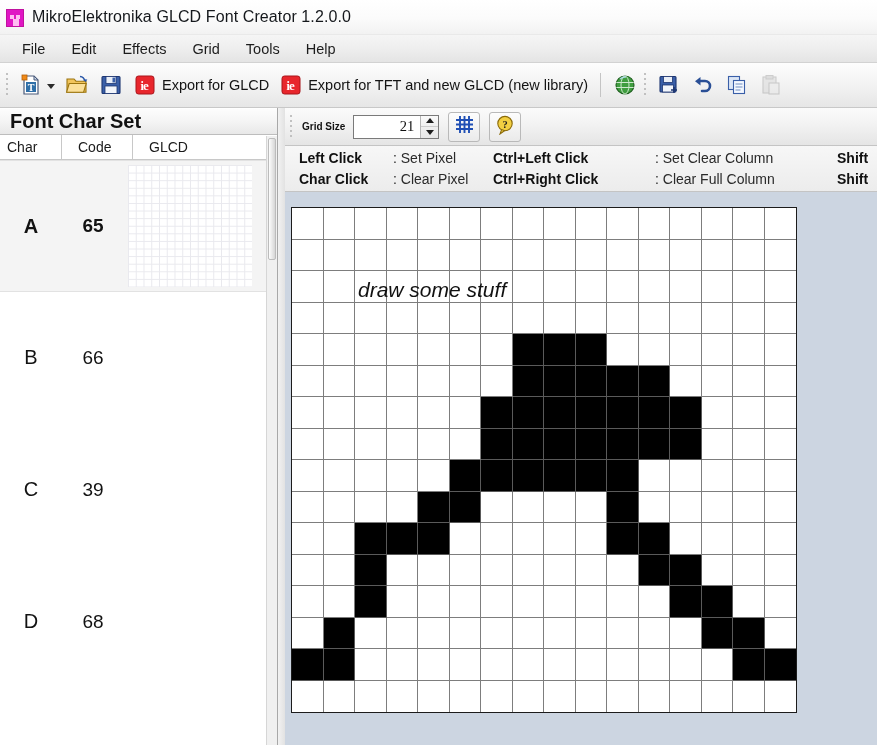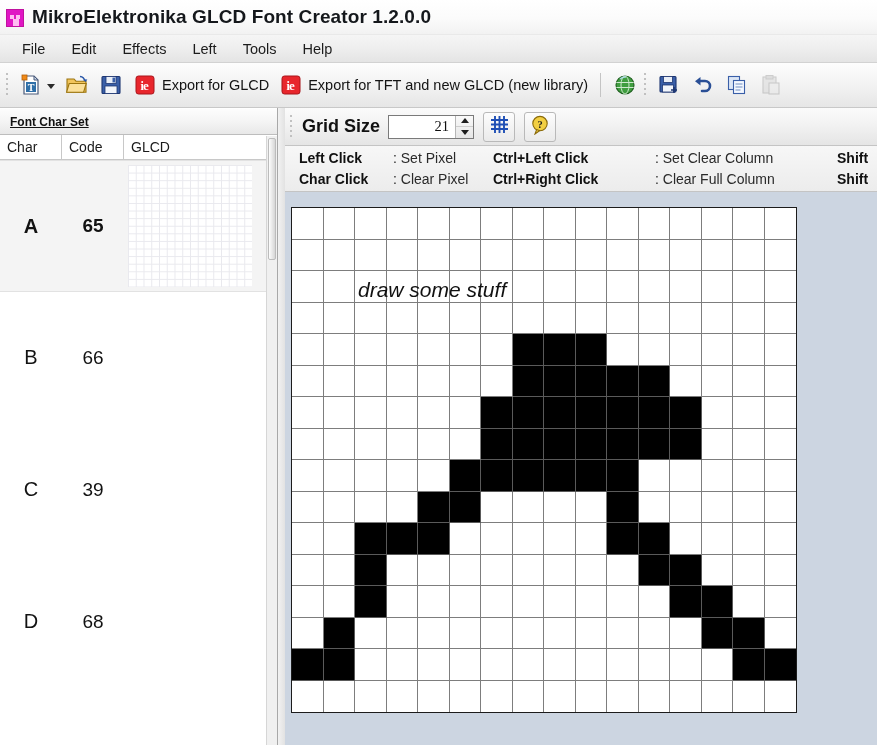--- a/index.html
+++ b/index.html
@@ -25,21 +25,21 @@
   .app-icon::before{
     content:"";position:absolute;left:3px;top:5px;width:4px;height:4px;background:#ffbdf2;
   }
   .app-icon::after{
     content:"";position:absolute;right:3px;top:5px;width:4px;height:4px;background:#ffbdf2;
   }
   .app-icon i{
     position:absolute;left:6px;bottom:0;width:6px;height:7px;background:#ffbdf2;display:block;
   }
   .title-text{
-    font-size:19px;color:#15181c;letter-spacing:.1px;white-space:nowrap;font-weight:bold;
+    font-size:16px;color:#15181c;letter-spacing:.1px;white-space:nowrap;
   }
 
   
   .menubar{
     position:absolute;left:0;top:34px;width:877px;height:29px;
     background:linear-gradient(to bottom,#f5f5f5 0%,#eeeeee 50%,#e4e4e4 100%);
     border-top:1px solid #e9e9e9;border-bottom:1px solid #d2d2d2;
     box-sizing:border-box;display:flex;align-items:center;padding-left:10px;
   }
   .menu-item{
@@ -76,23 +76,23 @@
   .left-panel{
     position:absolute;left:0;top:108px;width:278px;bottom:0;background:#ffffff;
     border-right:1px solid #a8a8a8;box-sizing:border-box;
   }
   .panel-header{
     height:27px;
     background:linear-gradient(to bottom,#fdfdfd 0%,#f4f4f4 52%,#e8e8e8 100%);
     border-bottom:1px solid #bdbdbd;border-top:1px solid #fff;
     display:flex;align-items:center;padding-left:10px;box-sizing:border-box;
   }
-  .panel-header span{font-size:12px;font-weight:bold;color:#111;text-decoration:underline;}
+  .panel-header span{font-size:20px;font-weight:bold;color:#111;}
   .grid-head{
-    display:flex;height:25px;border-bottom:1px solid #c8c8c8;background:#fff;box-sizing:border-box;
+    display:flex;height:25px;border-bottom:1px solid #c8c8c8;background:#fff;box-sizing:border-box;gap:9px;
   }
   .gh-cell{
     font-size:14px;color:#1a1a1a;display:flex;align-items:center;padding-left:7px;
     border-right:1px solid #c8c8c8;box-sizing:border-box;height:100%;
   }
   .gh-char{width:62px;}
   .gh-code{width:62px;}
   .gh-glcd{flex:1;border-right:none;}
   .char-rows{position:absolute;left:0;right:11px;top:52px;bottom:0;overflow:hidden;background:#fff;}
   .char-row{
@@ -133,21 +133,21 @@
   
   .right-panel{
     position:absolute;left:285px;top:108px;right:0;bottom:0;background:#ccd5e1;overflow:hidden;
   }
   .grid-toolbar{
     height:38px;
     background:linear-gradient(to bottom,#fbfbfb 0%,#f1f1f1 50%,#e5e5e5 100%);
     border-bottom:1px solid #c4c4c4;
     display:flex;align-items:center;padding-left:3px;box-sizing:border-box;
   }
-  .gs-label{font-size:18px;font-weight:bold;color:#111;margin:0 8px 0 4px;}
+  .gs-label{font-size:10px;font-weight:bold;color:#111;margin:0 8px 0 4px;}
   .spin{
     display:flex;align-items:stretch;height:24px;border:1px solid #7a7a7a;background:#fff;
     box-sizing:border-box;
   }
   .spin input{
     width:58px;border:none;outline:none;text-align:right;padding-right:6px;
     font-family:Liberation Serif, serif;font-size:14.5px;color:#101010;background:#fff;
   }
   .spin-btns{
     width:17px;display:flex;flex-direction:column;border-left:1px solid #b6b6b6;
@@ -216,21 +216,21 @@
     <span class="app-icon">
         <i></i>
       </span>
     <span class="title-text">MikroElektronika GLCD Font Creator 1.2.0.0</span>
   </div>
 
   <div class="menubar">
     <div class="menu-item">File</div>
     <div class="menu-item">Edit</div>
     <div class="menu-item">Effects</div>
-    <div class="menu-item">Left</div>
+    <div class="menu-item">Grid</div>
     <div class="menu-item">Tools</div>
     <div class="menu-item">Help</div>
   </div>
 
   <div class="toolbar">
     <div class="grip"></div>
 
     <div class="tb-btn">
       <span class="ico">
         <svg width="24" height="24" viewBox="0 0 24 24">

